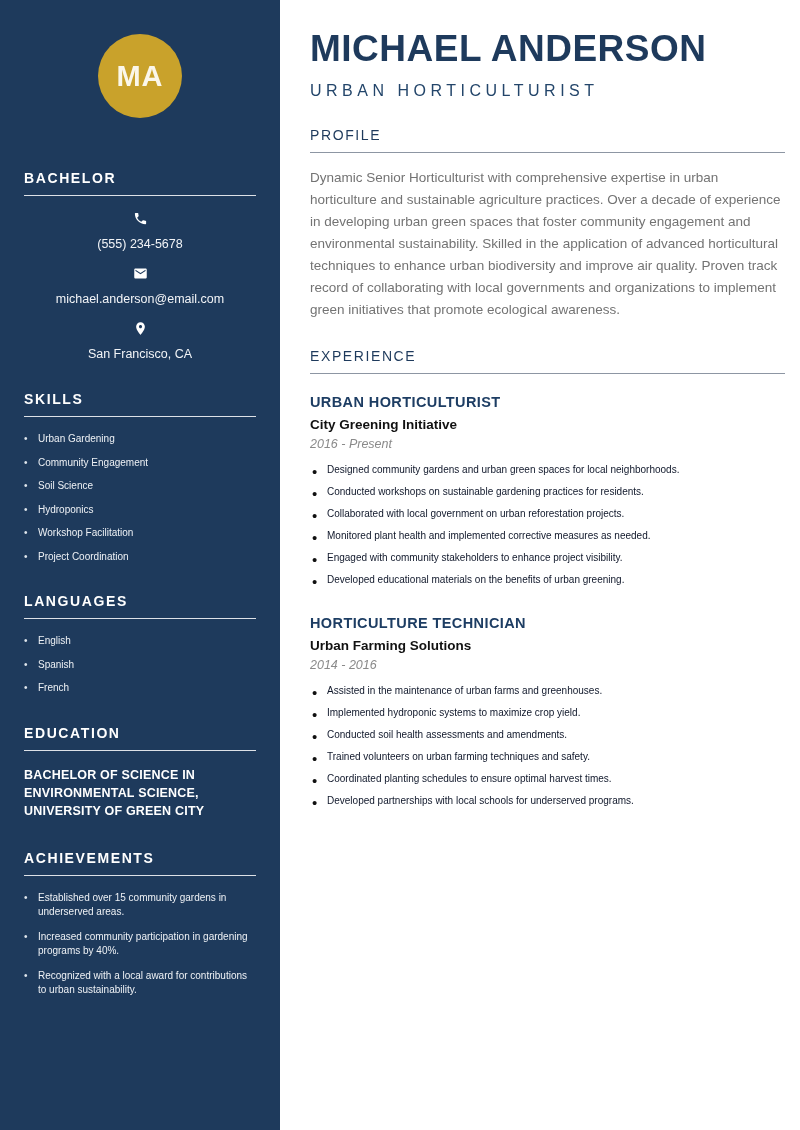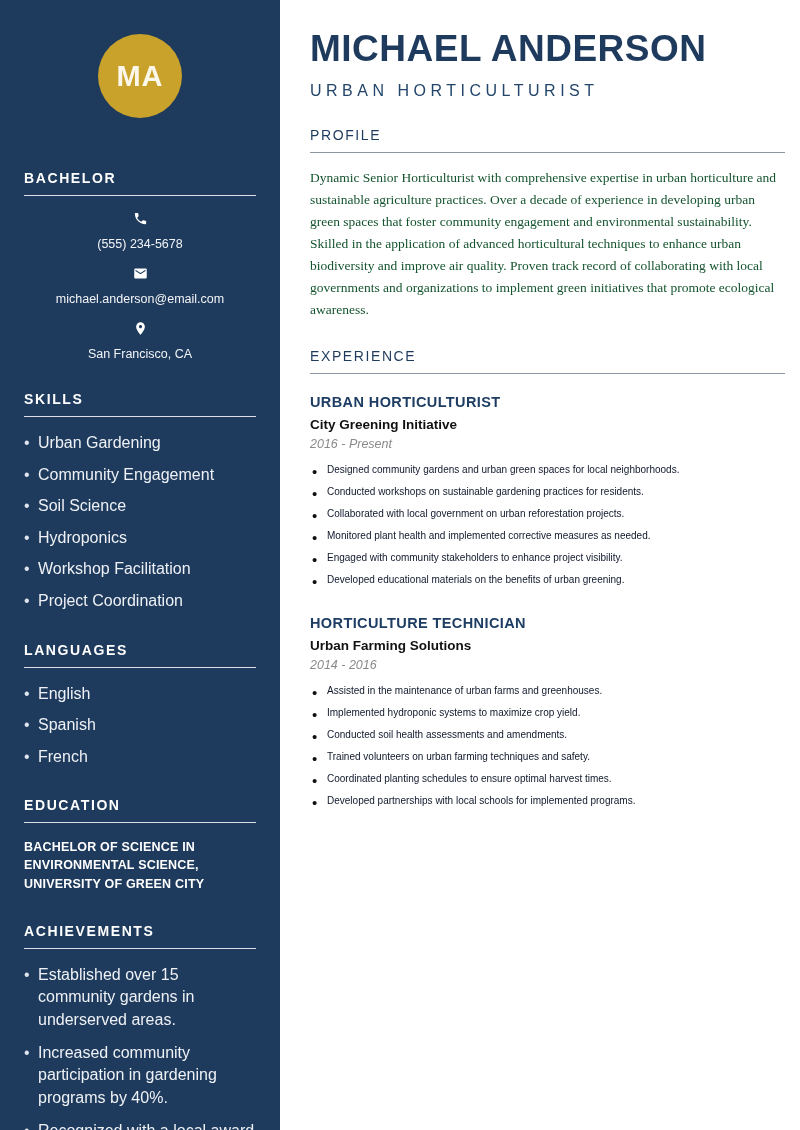--- a/index.html
+++ b/index.html
@@ -47,21 +47,21 @@
     margin-bottom: 15px;
     flex-direction: column;
   }
   .cicon { width: 15px; height: 15px; display: inline-flex; flex: 0 0 15px; }
   .cicon svg { width: 15px; height: 15px; fill: #ffffff; }
 
   .dot-list { list-style: none; }
   .dot-list li {
     position: relative;
     padding-left: 14px;
-    font-size: 16px;
+    font-size: 10px;
     color: #eef1f5;
     margin-bottom: 10px;
     line-height: 1.35;
   }
   .dot-list li::before {
     content: "•";
     position: absolute; left: 0; top: 0;
     color: #dfe5ec;
   }
   .ach-list li { margin-bottom: 11px; line-height: 1.4; }
@@ -102,22 +102,21 @@
     font-weight: 400;
     letter-spacing: 1.6px;
     color: #1e3a5c;
     padding-bottom: 9px;
     border-bottom: 1px solid #8d96a3;
   }
   .profile-text {
     margin-top: 14px;
     font-size: 13.5px;
     line-height: 1.63;
-    color: #14532d;
-    font-family: Liberation Serif, serif;
+    color: #737373;
   }
   .job { margin-top: 20px; }
   .job + .job { margin-top: 28px; }
   .job h3 {
     font-size: 14.5px;
     font-weight: 700;
     color: #1d3d63;
     letter-spacing: 0.4px;
     margin-bottom: 7px;
   }
@@ -256,21 +255,21 @@
       <div class="job">
         <h3>HORTICULTURE TECHNICIAN</h3>
         <div class="company">Urban Farming Solutions</div>
         <div class="dates">2014 - 2016</div>
         <ul class="job-bullets">
           <li>Assisted in the maintenance of urban farms and greenhouses.</li>
           <li>Implemented hydroponic systems to maximize crop yield.</li>
           <li>Conducted soil health assessments and amendments.</li>
           <li>Trained volunteers on urban farming techniques and safety.</li>
           <li>Coordinated planting schedules to ensure optimal harvest times.</li>
-          <li>Developed partnerships with local schools for implemented programs.</li>
+          <li>Developed partnerships with local schools for underserved programs.</li>
         </ul>
       </div>
 
     </section>
 
   </main>
 
 </div>
 
 </body></html>

